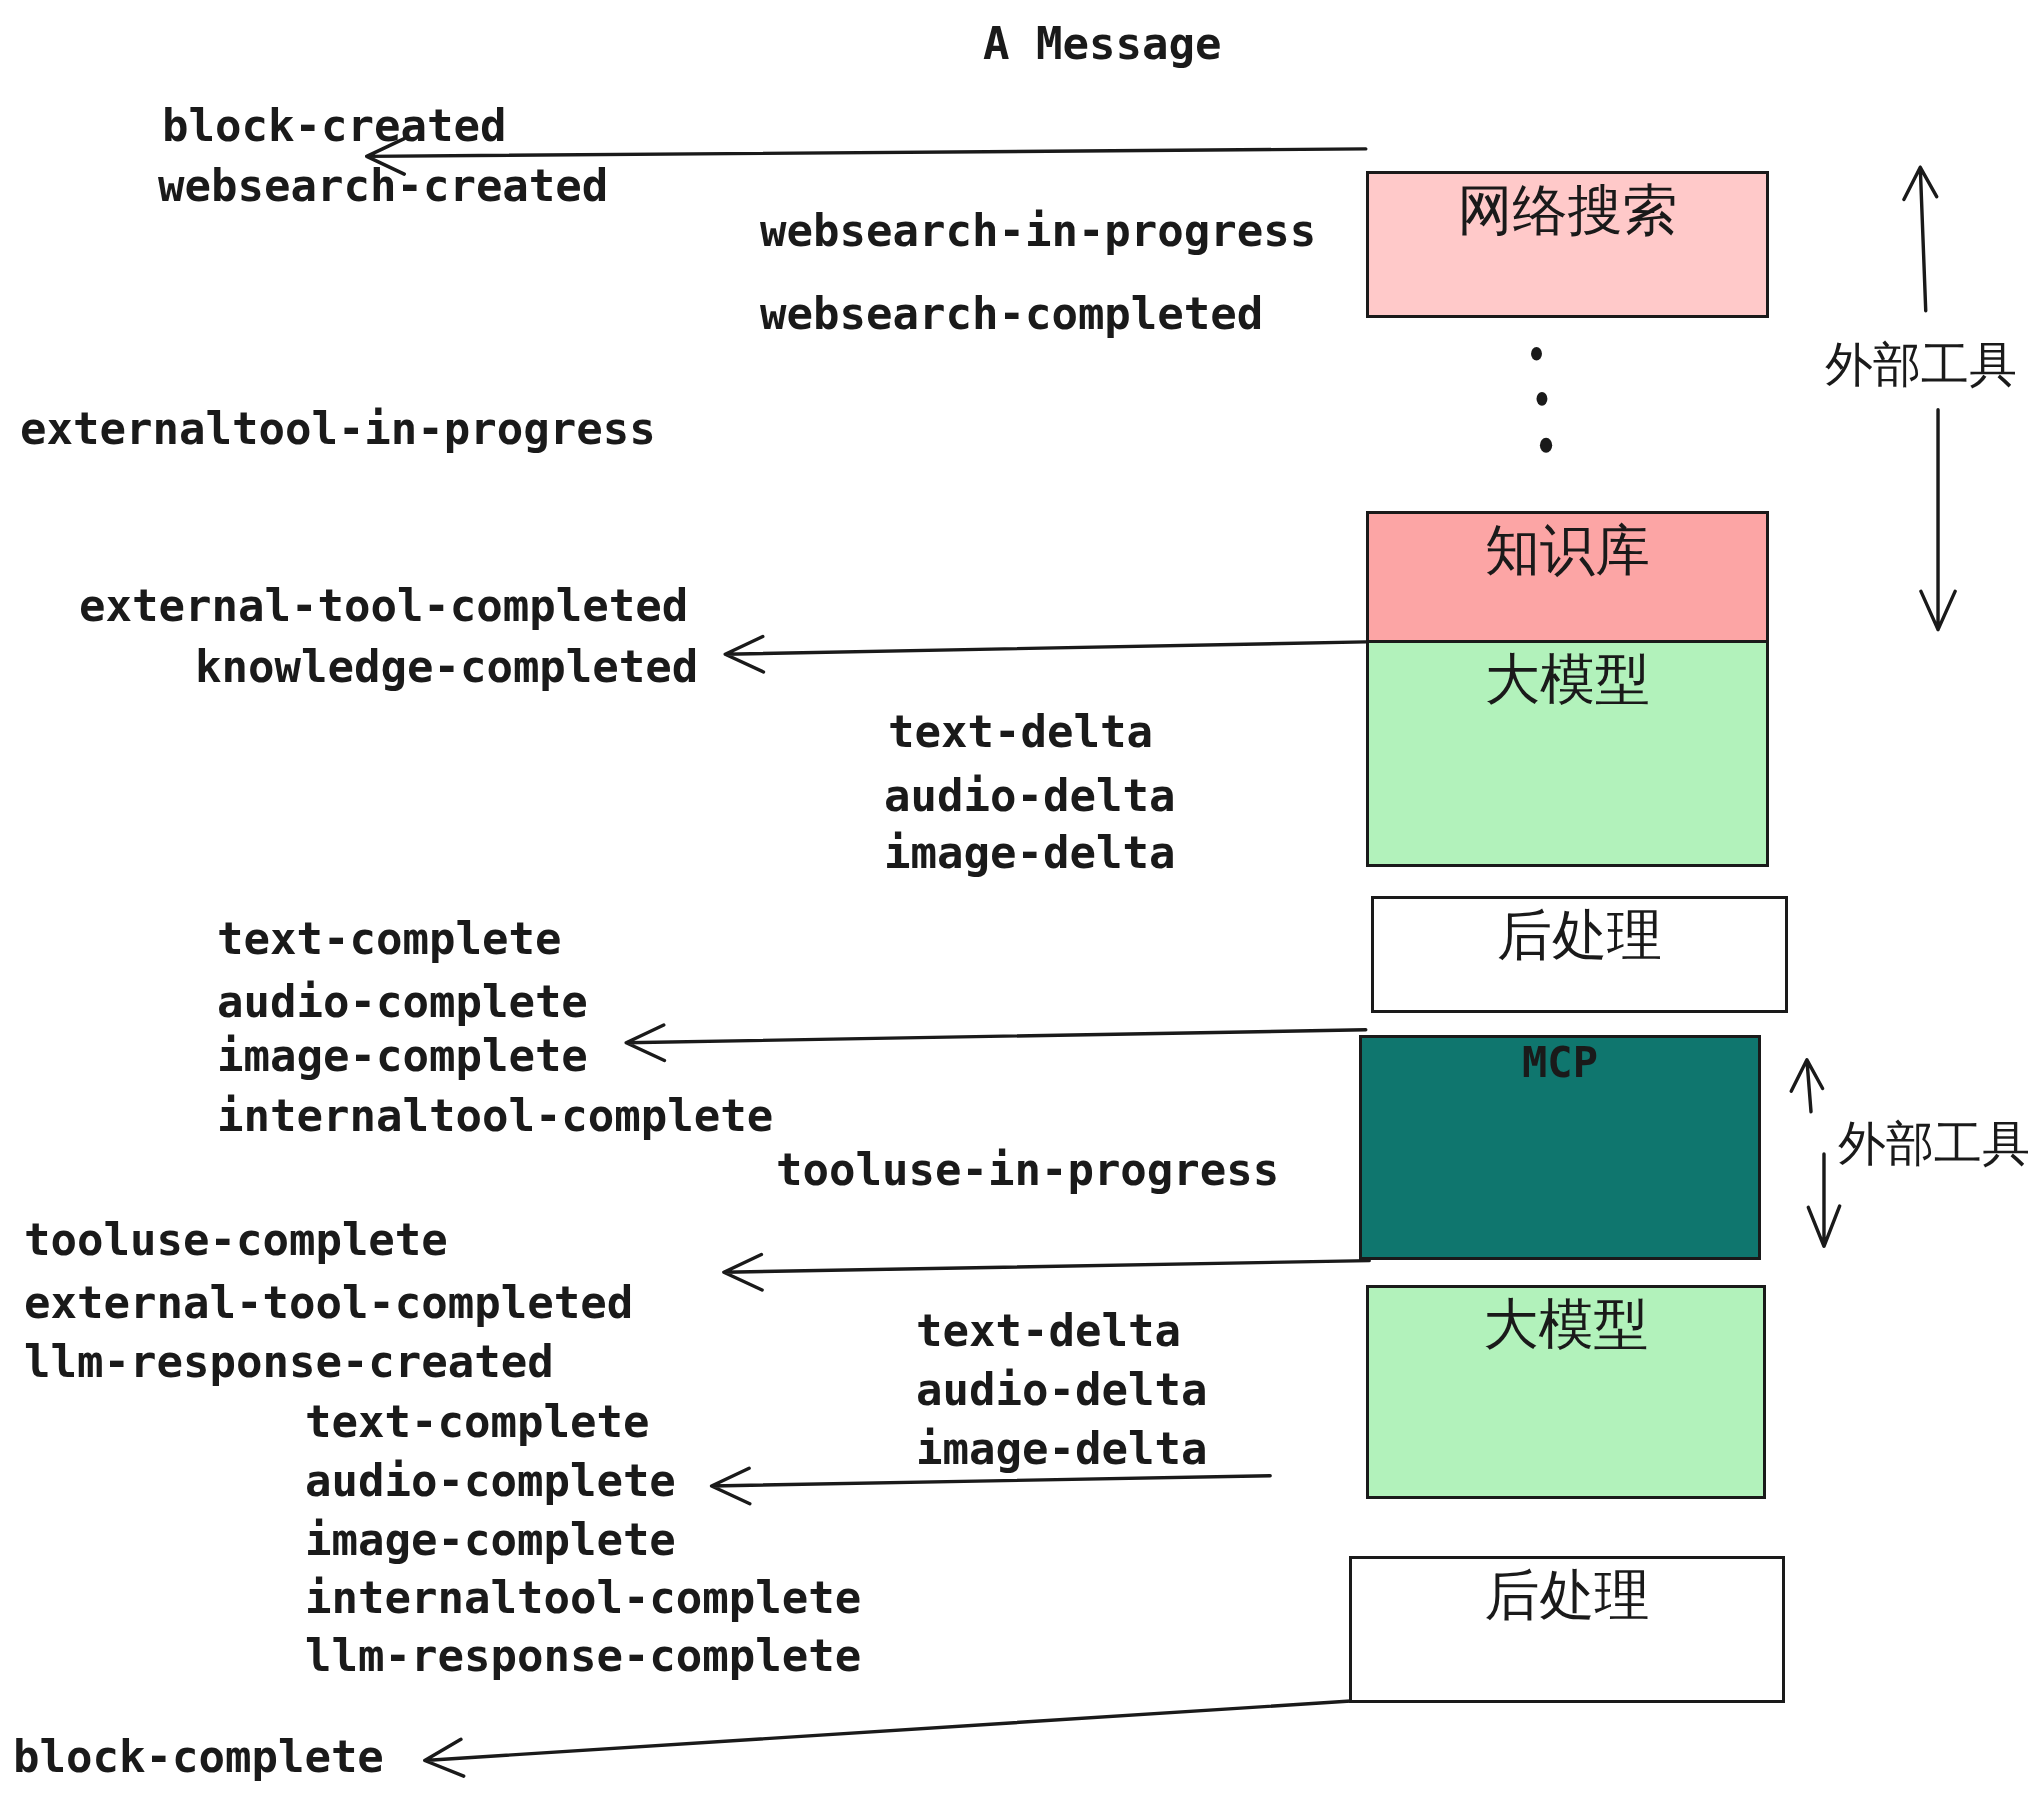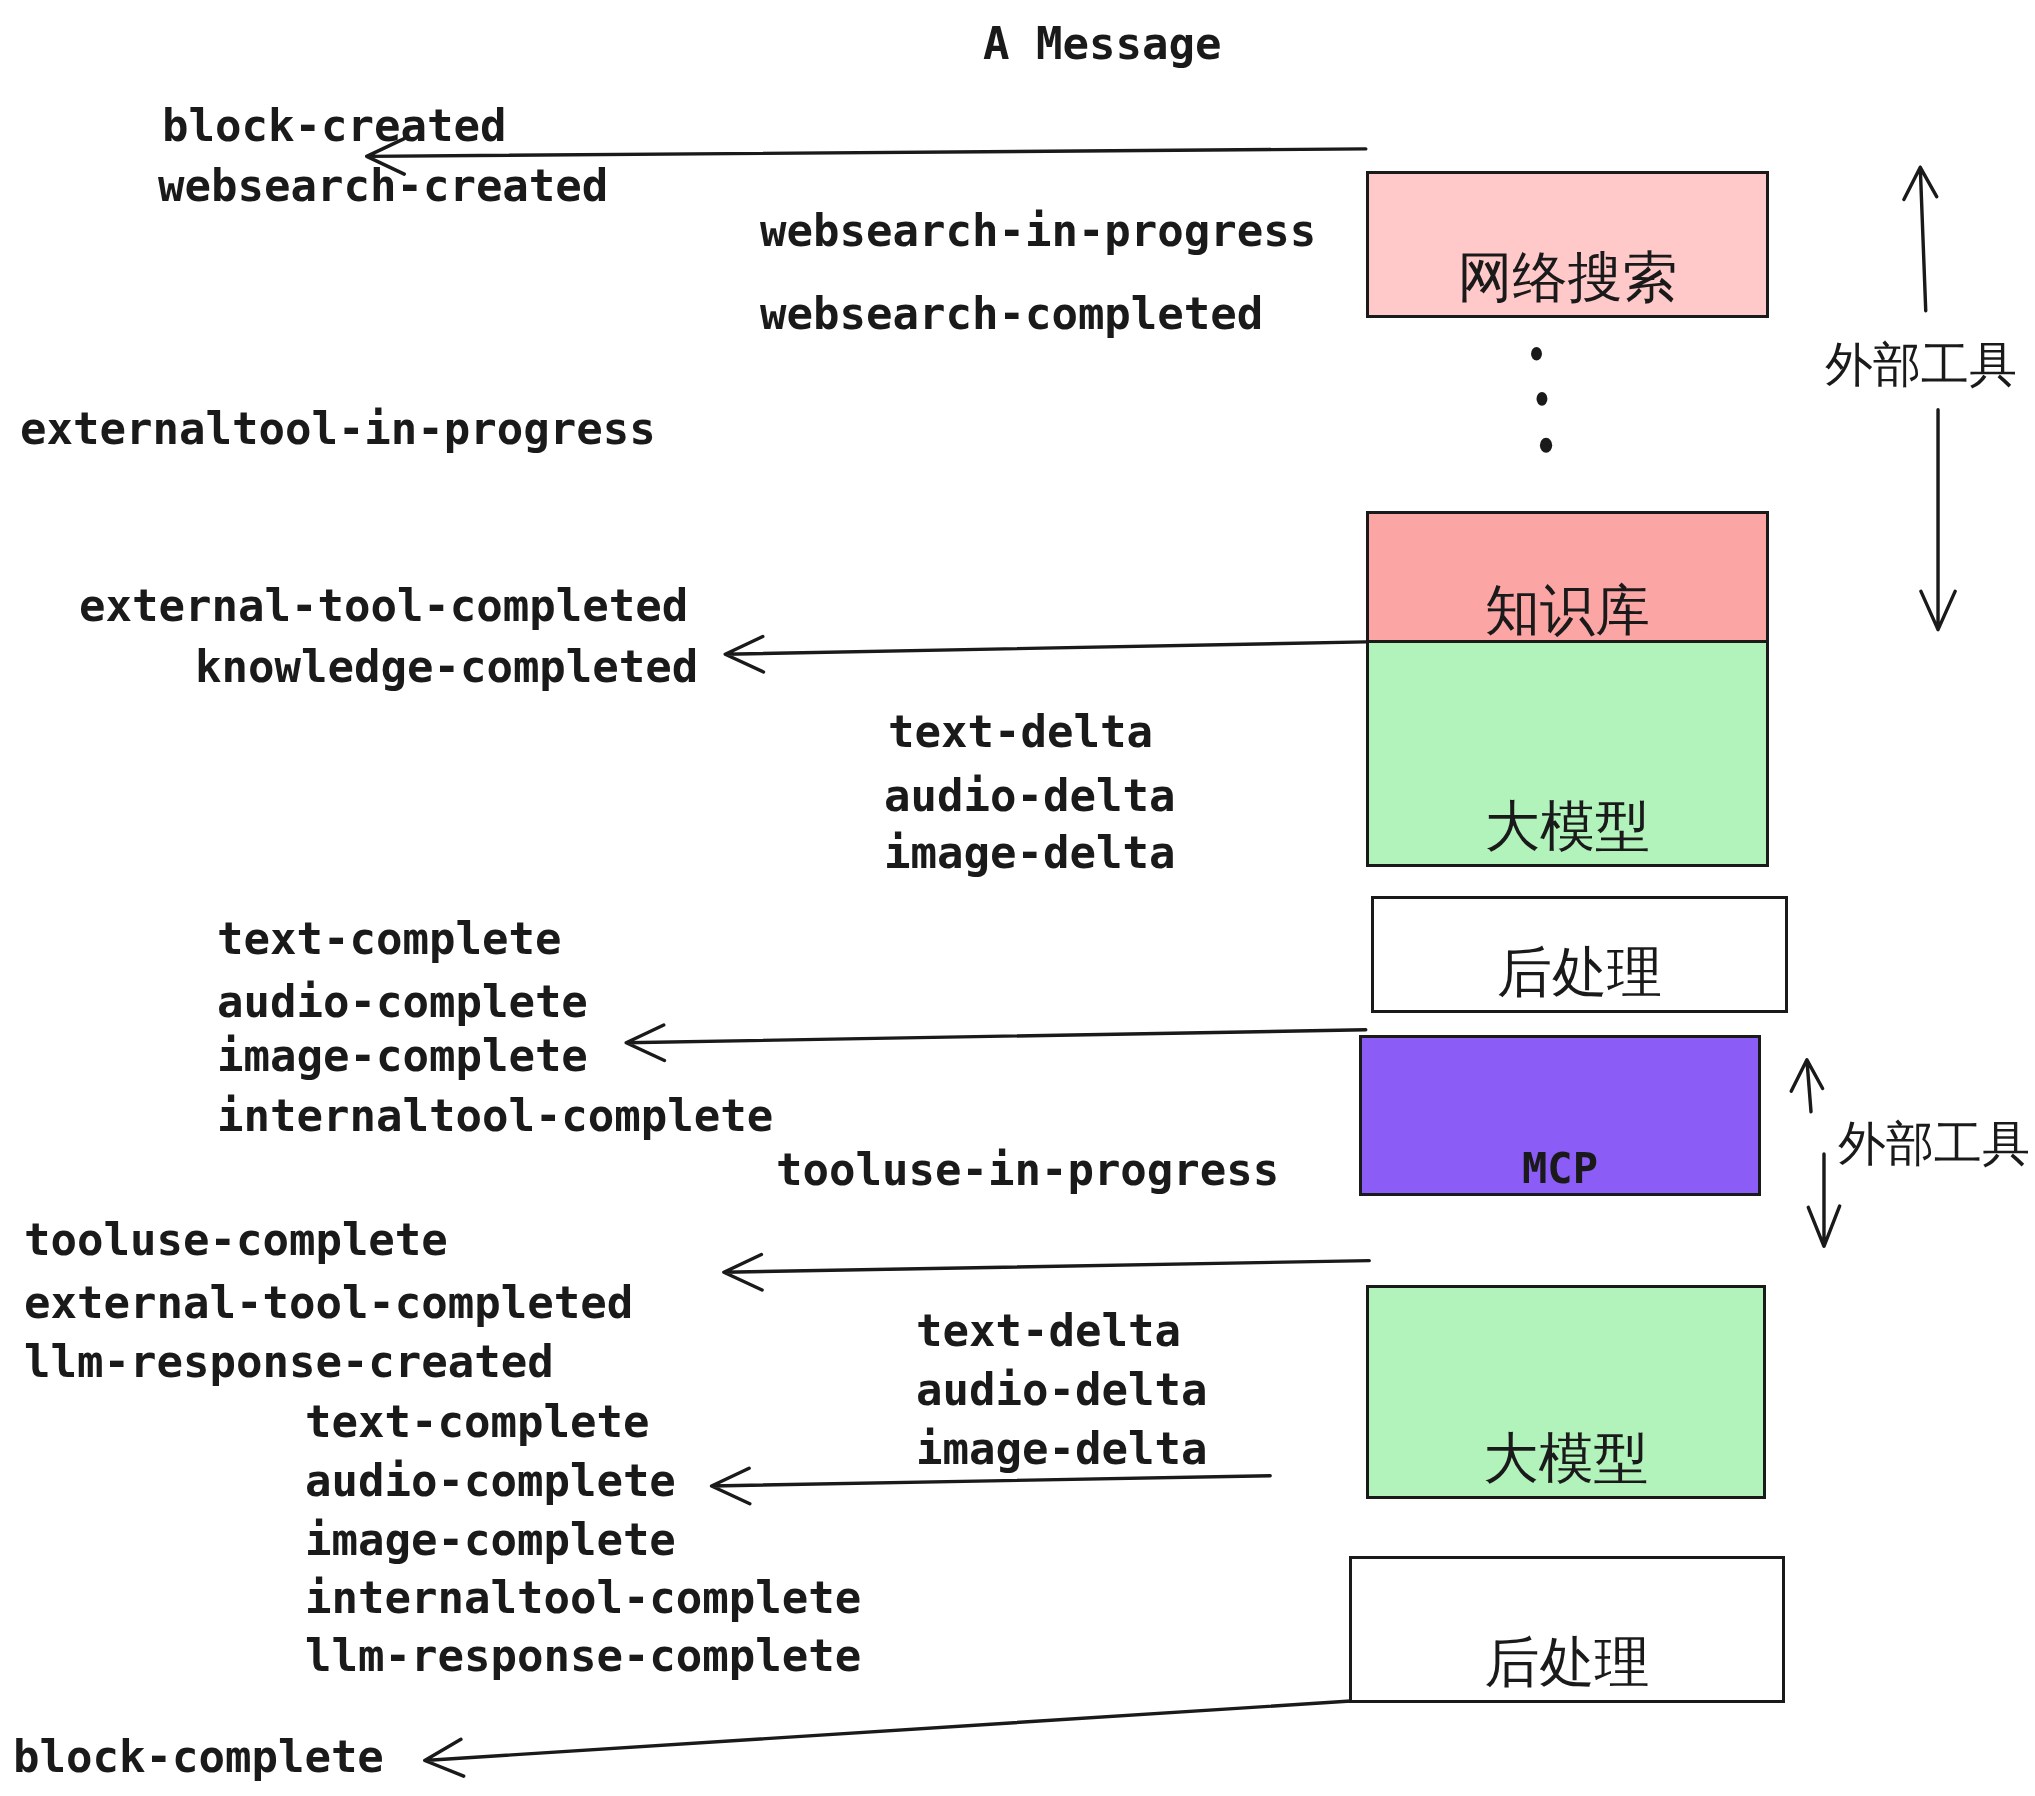--- a/index.html
+++ b/index.html
@@ -20,21 +20,21 @@
   }
   .evt{
     position:absolute;
     font:700 44px "DejaVu Sans Mono","Liberation Mono",monospace;
     white-space:nowrap;
     letter-spacing:0px;
   }
   .box{
     position:absolute;
     border:3.4px solid #1a1a1a;
-    display:flex;align-items:flex-end;justify-content:center;
+    display:flex;align-items:flex-start;justify-content:center;
     box-sizing:border-box;
   }
   .box-label{
     font:500 55px "DejaVu Sans","Liberation Sans",sans-serif;
     white-space:nowrap;
   }
   .box-label.latin{
     font:700 42px "DejaVu Sans Mono","Liberation Mono",monospace;
   }
   .ann{
@@ -112,21 +112,21 @@
   </div>
 
   <div class="box" style="left: 1366px; top: 640px; width: 403px; height: 227px; background-color: rgb(178, 242, 187);">
     <span class="box-label">大模型</span>
   </div>
 
   <div class="box" style="left: 1371px; top: 896px; width: 417px; height: 117px; background-color: rgb(255, 255, 255);">
     <span class="box-label">后处理</span>
   </div>
 
-  <div class="box" style="left: 1359px; top: 1035px; width: 402px; height: 161px; background-color: #8b5cf6;">
+  <div class="box" style="left: 1359px; top: 1035px; width: 402px; height: 225px; background-color: #0f766e;">
     <span class="box-label latin">MCP</span>
   </div>
 
   <div class="box" style="left: 1366px; top: 1285px; width: 400px; height: 214px; background-color: rgb(178, 242, 187);">
     <span class="box-label">大模型</span>
   </div>
 
   <div class="box" style="left: 1349px; top: 1556px; width: 436px; height: 147px; background-color: rgb(255, 255, 255);">
     <span class="box-label">后处理</span>
   </div>

